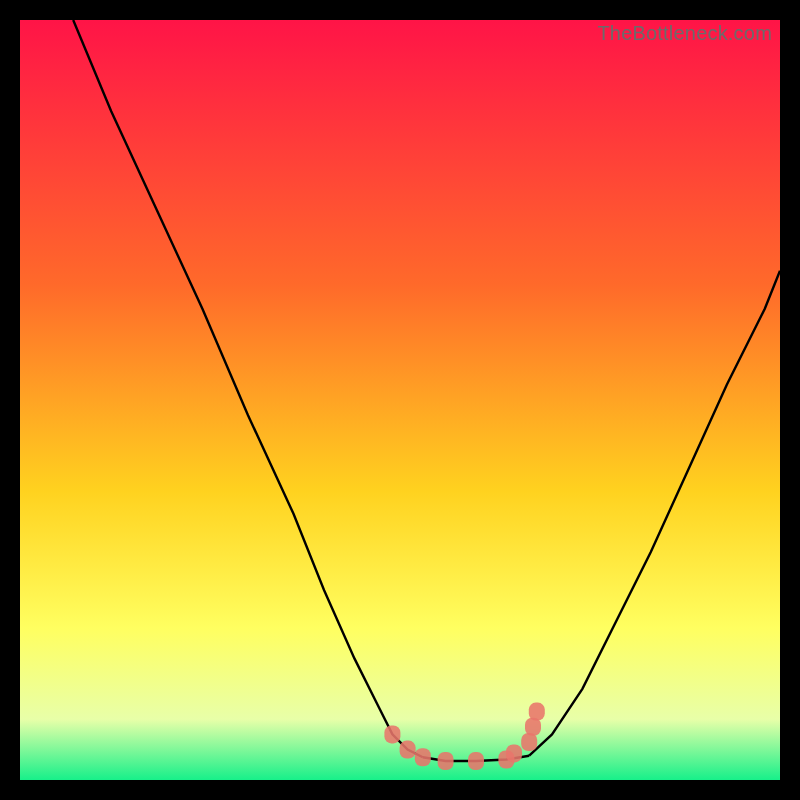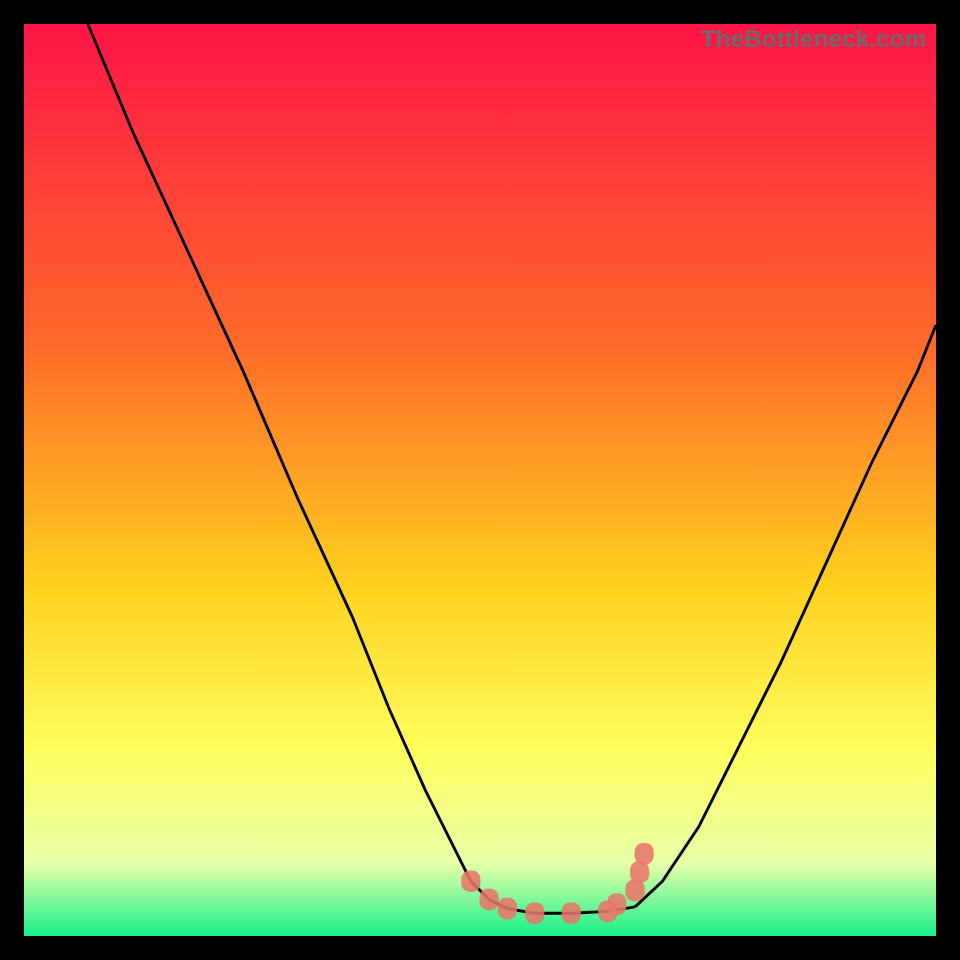--- a/index.html
+++ b/index.html
@@ -25,21 +25,21 @@
     top: 0;
     width: 760px;
     height: 760px;
   }
   .watermark {
     position: absolute;
     top: 2px;
     right: 8px;
     color: #6b6b6b;
     font-size: 20px;
-    font-weight: 700;
+    font-weight: 400;
     letter-spacing: 0.2px;
     user-select: none;
   }
   svg { display: block; }
 </style>
 </head>
 <body>
 
 <div class="frame">
 

